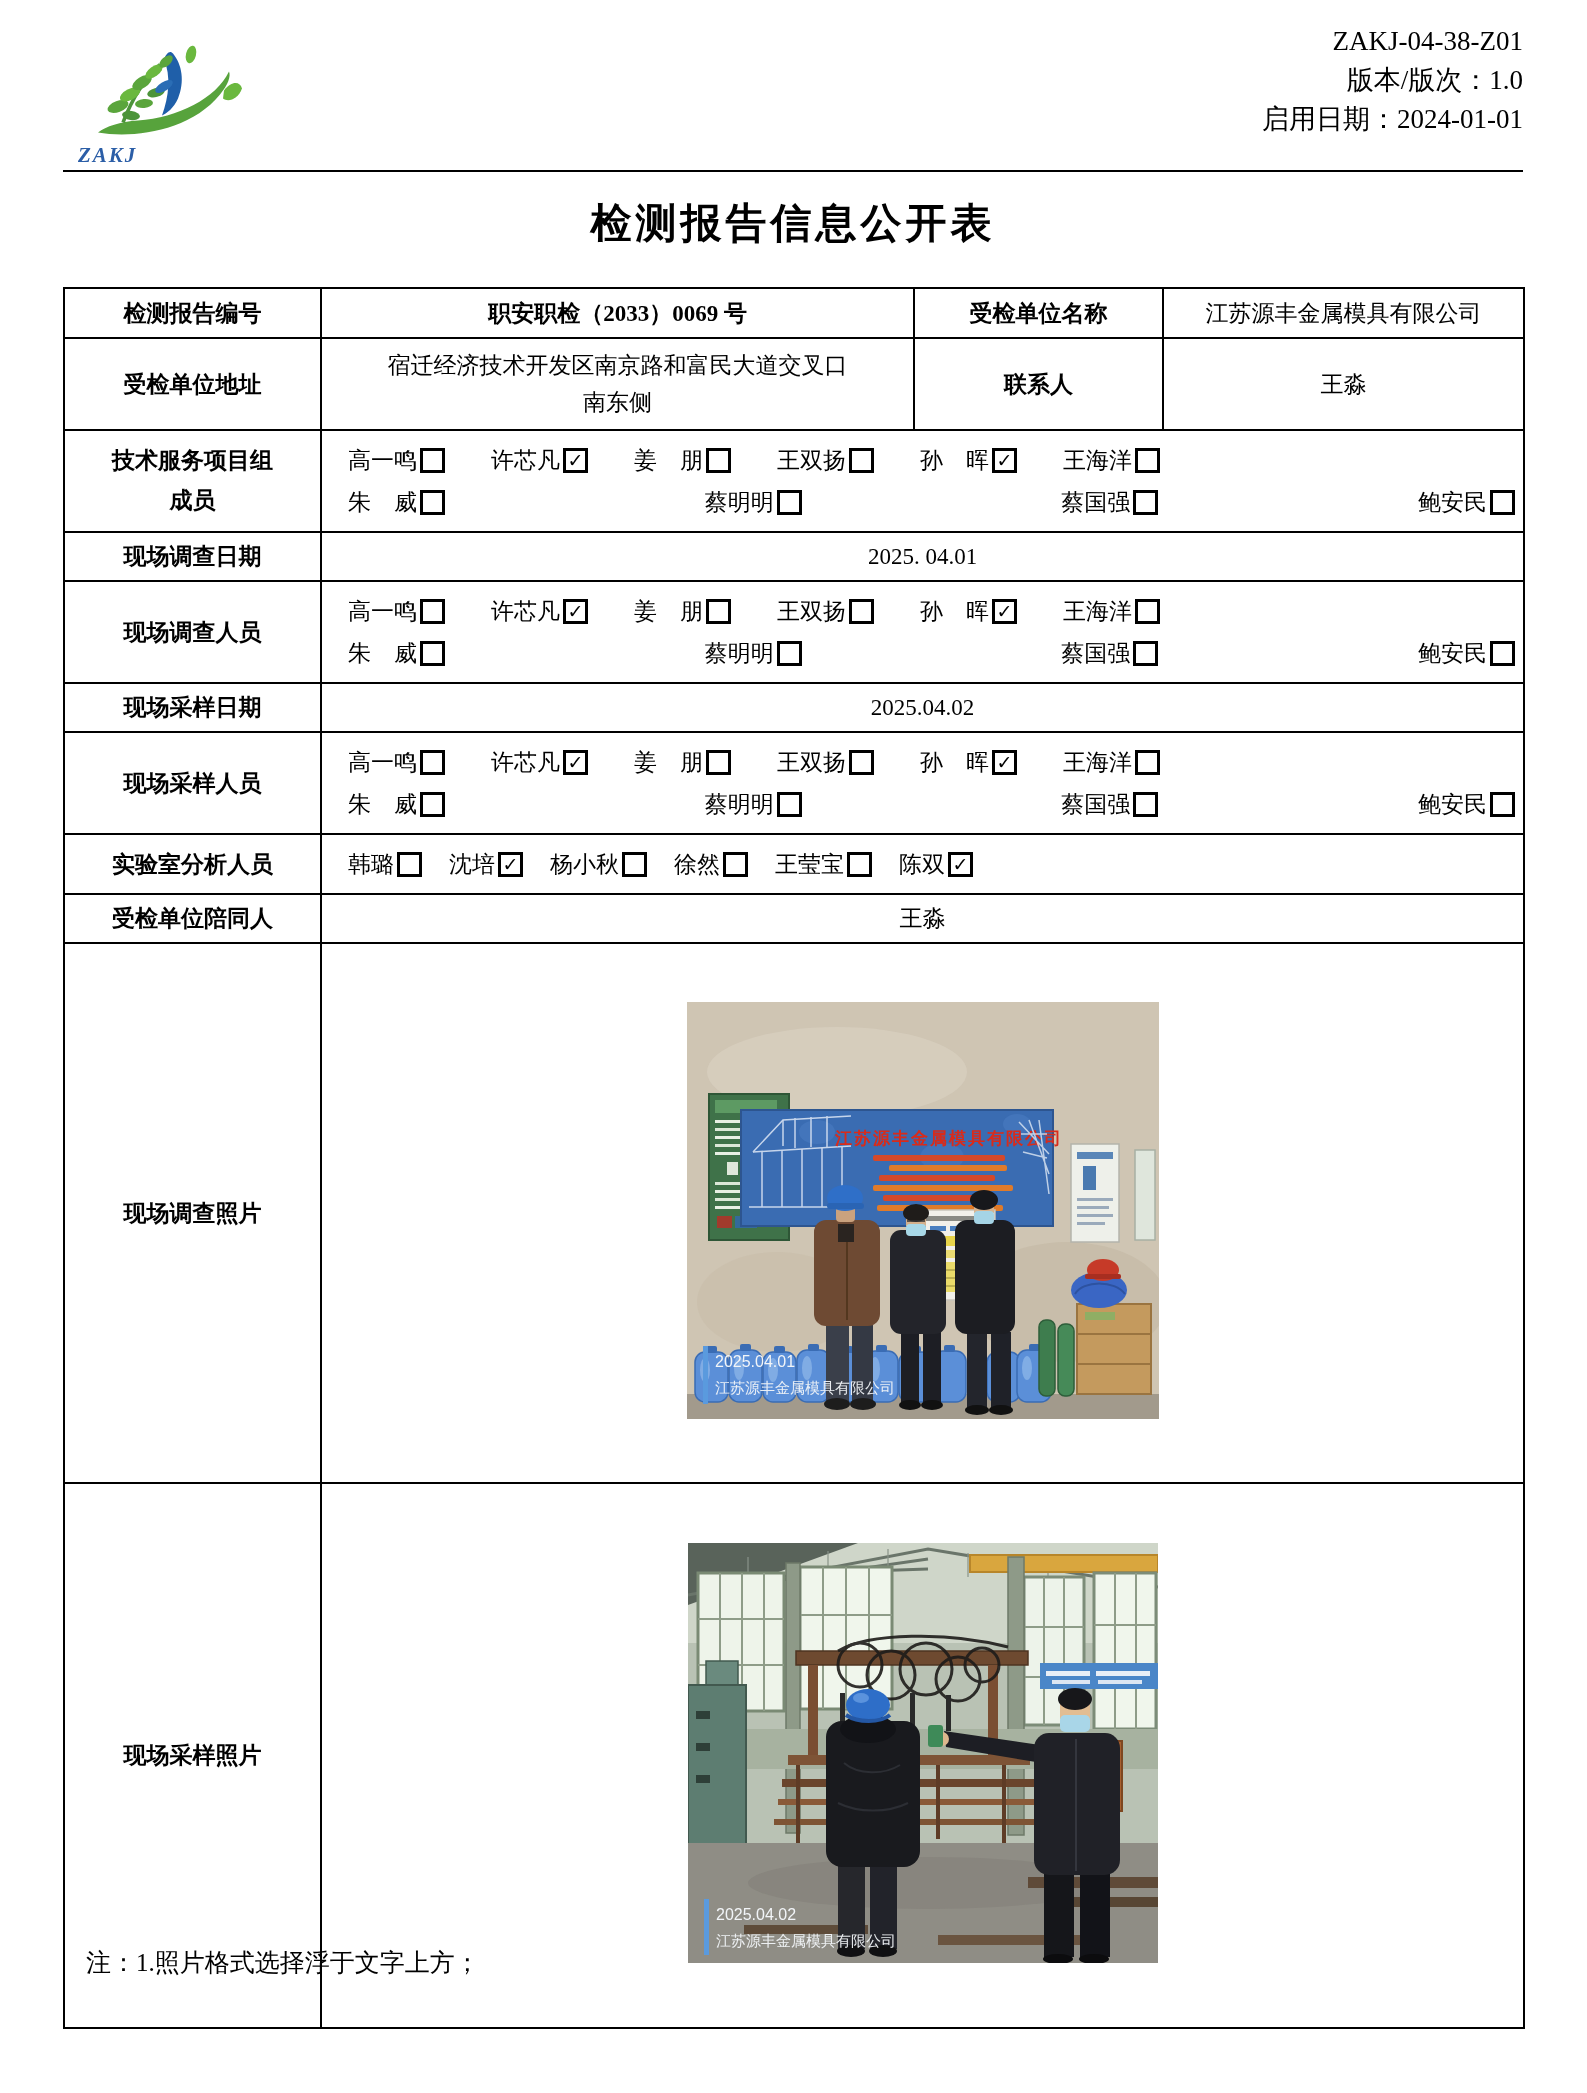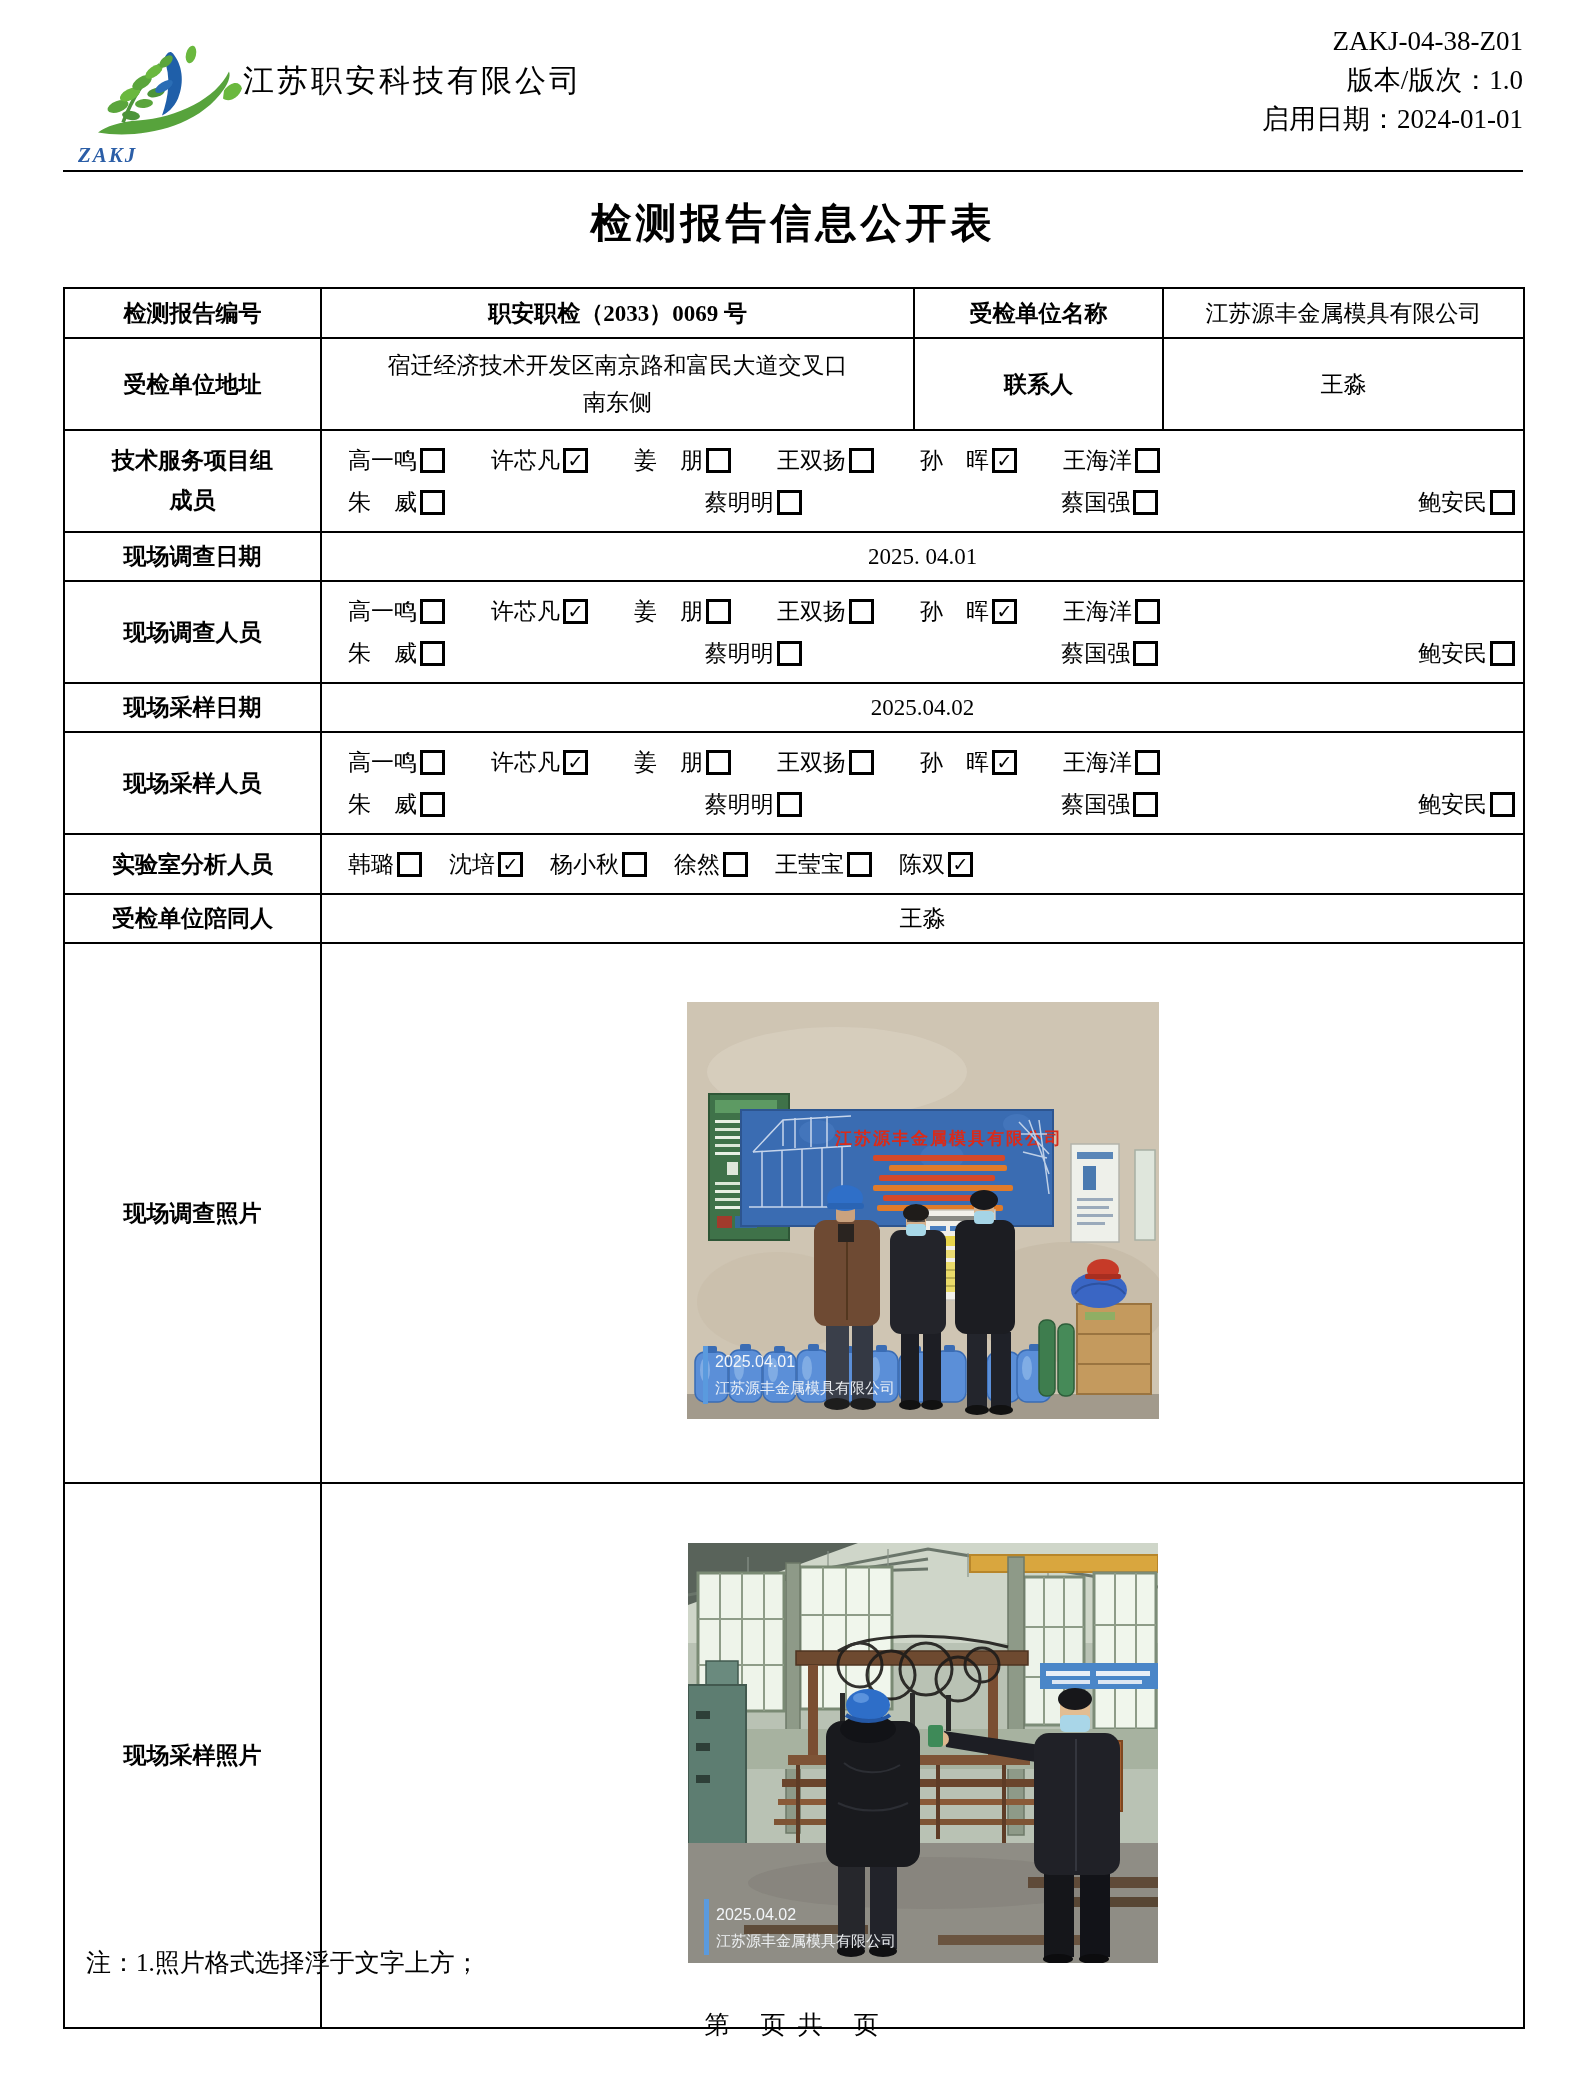--- a/index.html
+++ b/index.html
@@ -79,21 +79,20 @@
     <ellipse cx="76" cy="35" rx="10" ry="5" fill="#6ab83e" transform="rotate(-36 76 35)"></ellipse>
     <ellipse cx="88" cy="25" rx="8" ry="4.5" fill="#5aa53c" transform="rotate(-40 88 25)"></ellipse>
     <ellipse cx="53" cy="79" rx="9" ry="4.5" fill="#4c943a" transform="rotate(8 53 79)"></ellipse>
     <ellipse cx="66" cy="67" rx="9" ry="4.5" fill="#5aa53c" transform="rotate(-5 66 67)"></ellipse>
     <ellipse cx="78" cy="56" rx="9" ry="4.5" fill="#4c943a" transform="rotate(-15 78 56)"></ellipse>
     <ellipse cx="86" cy="50" rx="10" ry="4.5" fill="#2a6db5" transform="rotate(-32 86 50)"></ellipse>
     <ellipse cx="113" cy="18" rx="5" ry="9" fill="#6ab83e" transform="rotate(14 113 18)"></ellipse>
   </svg>
   <div class="logo-text">ZAKJ</div>
 
-  <div class="company-name">江苏职安科技有限公司</div>
 
   <div class="doc-meta">
     <div>ZAKJ-04-38-Z01</div>
     <div>版本/版次：1.0</div>
     <div>启用日期：2024-01-01</div>
   </div>
 
   <div class="header-rule"></div>
 
   <div class="doc-title">检测报告信息公开表</div>
@@ -517,15 +516,14 @@
             <text x="28" y="377" font-size="16" class="wm-text">2025.04.02</text>
             <text x="28" y="403" font-size="15" class="wm-text" opacity="0.95">江苏源丰金属模具有限公司</text>
           </g>
         </svg>
       </td>
     </tr>
   </tbody>
     </table>
 
   <div class="footnote">注：1.照片格式选择浮于文字上方；</div>
-  <div class="page-footer">第　页 共　页</div>
 
 </div>
 
 </body></html>

